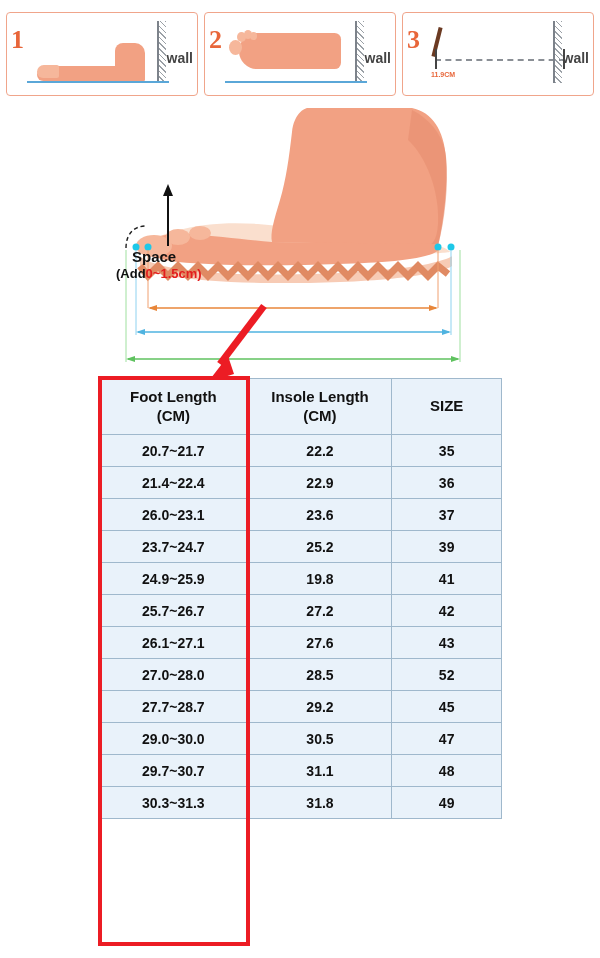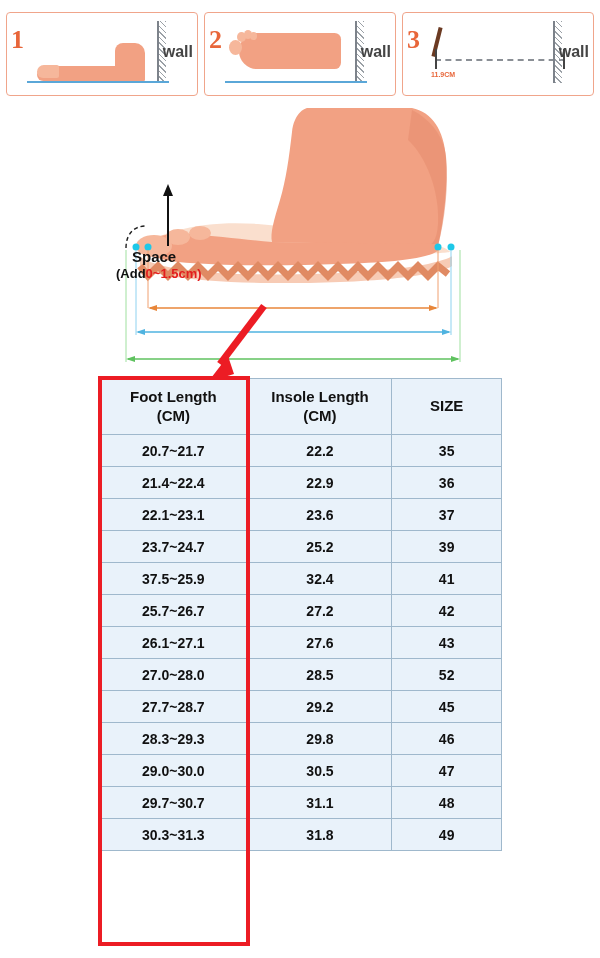--- a/index.html
+++ b/index.html
@@ -37,22 +37,22 @@
     top: 14px;
     font-size: 26px;
     font-weight: bold;
     color: #e8663a;
     font-family: "Liberation Serif", serif;
     line-height: 1;
   }
   .step-wall-label {
     position: absolute;
     right: 4px;
-    top: 30px;
-    font-size: 16px;
+    top: 37px;
+    font-size: 14px;
     font-weight: bold;
     color: #444;
   }
   .hatch-wall {
     position: absolute;
     right: 31px;
     top: 8px;
     width: 9px;
     height: 62px;
     background: repeating-linear-gradient(
@@ -447,32 +447,32 @@
           <td>20.7~21.7</td>
           <td>22.2</td>
           <td>35</td>
         </tr>
       <tr>
           <td>21.4~22.4</td>
           <td>22.9</td>
           <td>36</td>
         </tr>
       <tr>
-          <td>22.1~23.1</td>
+          <td>26.0~23.1</td>
           <td>23.6</td>
           <td>37</td>
         </tr>
       <tr>
           <td>23.7~24.7</td>
           <td>25.2</td>
           <td>39</td>
         </tr>
       <tr>
-          <td>37.5~25.9</td>
-          <td>32.4</td>
+          <td>24.9~25.9</td>
+          <td>19.8</td>
           <td>41</td>
         </tr>
       <tr>
           <td>25.7~26.7</td>
           <td>27.2</td>
           <td>42</td>
         </tr>
       <tr>
           <td>26.1~27.1</td>
           <td>27.6</td>
@@ -482,25 +482,20 @@
           <td>27.0~28.0</td>
           <td>28.5</td>
           <td>52</td>
         </tr>
       <tr>
           <td>27.7~28.7</td>
           <td>29.2</td>
           <td>45</td>
         </tr>
       <tr>
-          <td>28.3~29.3</td>
-          <td>29.8</td>
-          <td>46</td>
-        </tr>
-      <tr>
           <td>29.0~30.0</td>
           <td>30.5</td>
           <td>47</td>
         </tr>
       <tr>
           <td>29.7~30.7</td>
           <td>31.1</td>
           <td>48</td>
         </tr>
       <tr>

